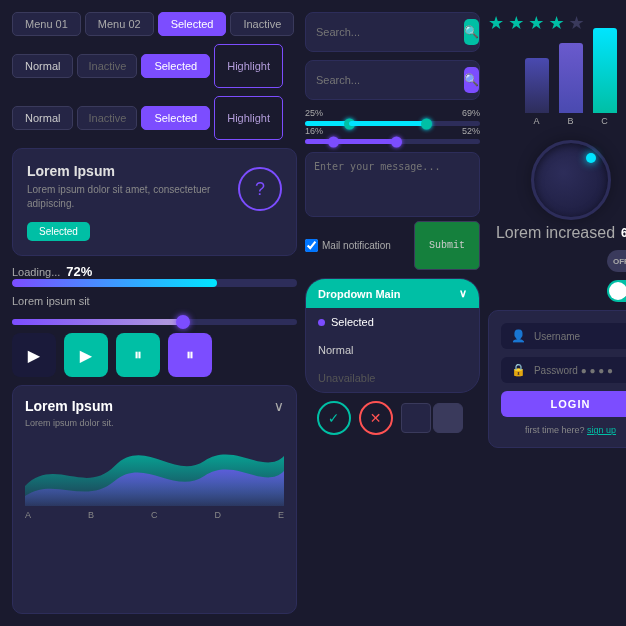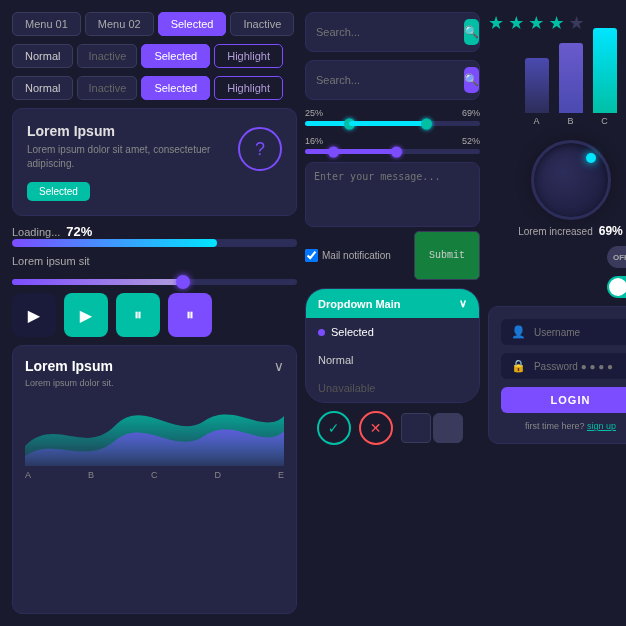--- a/index.html
+++ b/index.html
@@ -83,21 +83,21 @@
     .btn-selected {
       padding: 5px 12px;
       border-radius: 5px;
       font-size: 11px;
       background: #7c4dff;
       border: 1px solid #7c4dff;
       color: #fff;
       cursor: pointer;
     }
     .btn-highlight {
-      padding: 5px 12px;
+      padding: 15px 12px;
       border-radius: 5px;
       font-size: 11px;
       border: 1px solid #7c4dff;
       background: transparent;
       color: #b39ddb;
       cursor: pointer;
     }
 
     
     .card {
@@ -289,21 +289,20 @@
       justify-content: center;
       cursor: pointer;
       color: #fff;
       font-size: 12px;
     }
 
     
     .range-section {
       display: flex;
       flex-direction: column;
-      gap: 10px;
     }
     .range-row {
       display: flex;
       flex-direction: column;
       gap: 3px;
     }
     .range-labels {
       display: flex;
       justify-content: space-between;
       font-size: 9px;
@@ -505,21 +504,21 @@
       position: absolute;
       width: 10px;
       height: 10px;
       border-radius: 50%;
       background: #00e5ff;
       top: 10px;
       right: 12px;
       box-shadow: 0 0 8px #00e5ff;
     }
     .knob-label {
-      font-size: 10px;
+      font-size: 16px;
       color: #aaa;
       text-align: center;
     }
     .knob-value {
       font-size: 12px;
       font-weight: 600;
       color: #fff;
     }
 
     

